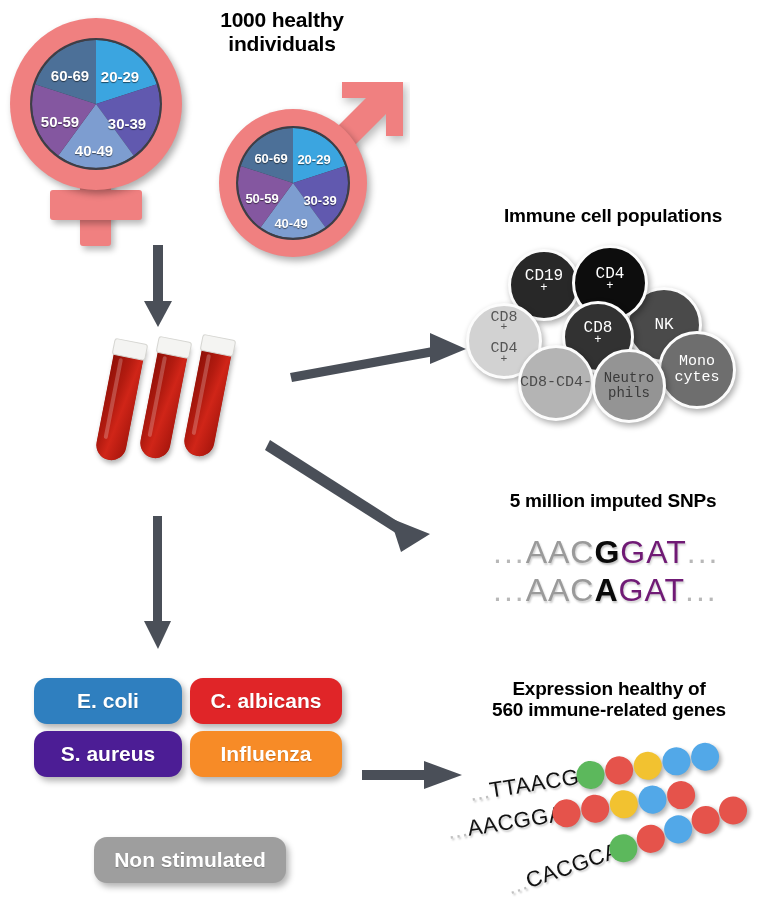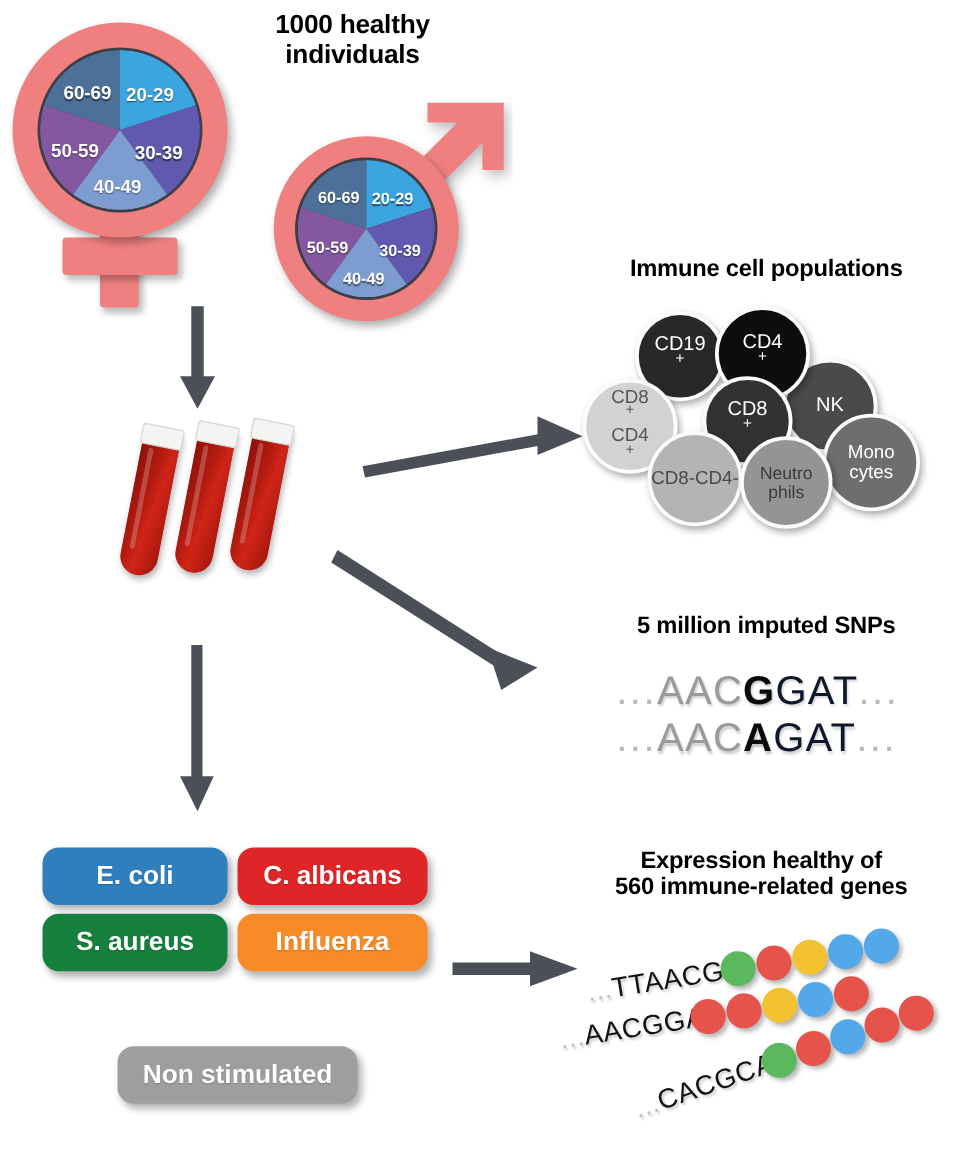--- a/index.html
+++ b/index.html
@@ -106,31 +106,31 @@
     border:3px solid #FCFCFC;
     box-sizing:border-box;
     display:flex;
     align-items:center;
     justify-content:center;
     text-align:center;
     font-weight:normal;
     line-height:1.04;
     box-shadow:2px 3px 6px rgba(0,0,0,0.33);
   }
-  .cell span{display:block;}
+  .cell span{display:block;font-family:Liberation Mono, monospace;}
   .cell sup{font-size:0.76em;line-height:0;vertical-align:super;}
 
   
   .snp-row{
     position:absolute;
     white-space:nowrap;
     font-family:"Liberation Sans","DejaVu Sans",sans-serif;
     letter-spacing:1px;
   }
-  .snp-row .faint{color:#0f172a;text-shadow:1px 2px 2px rgba(0,0,0,0.18);}
+  .snp-row .faint{color:#701a75;text-shadow:1px 2px 2px rgba(0,0,0,0.18);}
   .snp-row .mid{color:#9A9A9A;text-shadow:1px 2px 2px rgba(0,0,0,0.2);}
   .snp-row .strong{color:#0A0A0A;font-weight:bold;text-shadow:1px 2px 2px rgba(0,0,0,0.25);}
   .snp-row .dots{color:#B8B8B8;letter-spacing:2px;}
 
   
   .pill{
     position:absolute;
     border-radius:13px;
     display:flex;
     align-items:center;
@@ -330,21 +330,21 @@
     <span class="dots">...</span><span class="mid">AAC</span><span class="strong">A</span><span class="faint">GAT</span><span class="dots">...</span>
   </div>
 
   <div class="abs" style="left:34px;top:678px;width:320px;height:220px;">
     <div class="pill" style="left:0px;top:0px;width:148px;height:46px;background:#2F7FBF;font-size:21px;">
       <span>E. coli</span>
     </div>
     <div class="pill" style="left:156px;top:0px;width:152px;height:46px;background:#E02528;font-size:21px;">
       <span>C. albicans</span>
     </div>
-    <div class="pill" style="left:0px;top:53px;width:148px;height:46px;background:#15803d;font-size:21px;">
+    <div class="pill" style="left:0px;top:53px;width:148px;height:46px;background:#4c1d95;font-size:21px;">
       <span>S. aureus</span>
     </div>
     <div class="pill" style="left:156px;top:53px;width:152px;height:46px;background:#F78B27;font-size:21px;">
       <span>Influenza</span>
     </div>
     <div class="pill" style="left:60px;top:159px;width:192px;height:46px;background:#9E9E9E;font-size:21px;">
       <span>Non stimulated</span>
     </div>
   </div>
 

